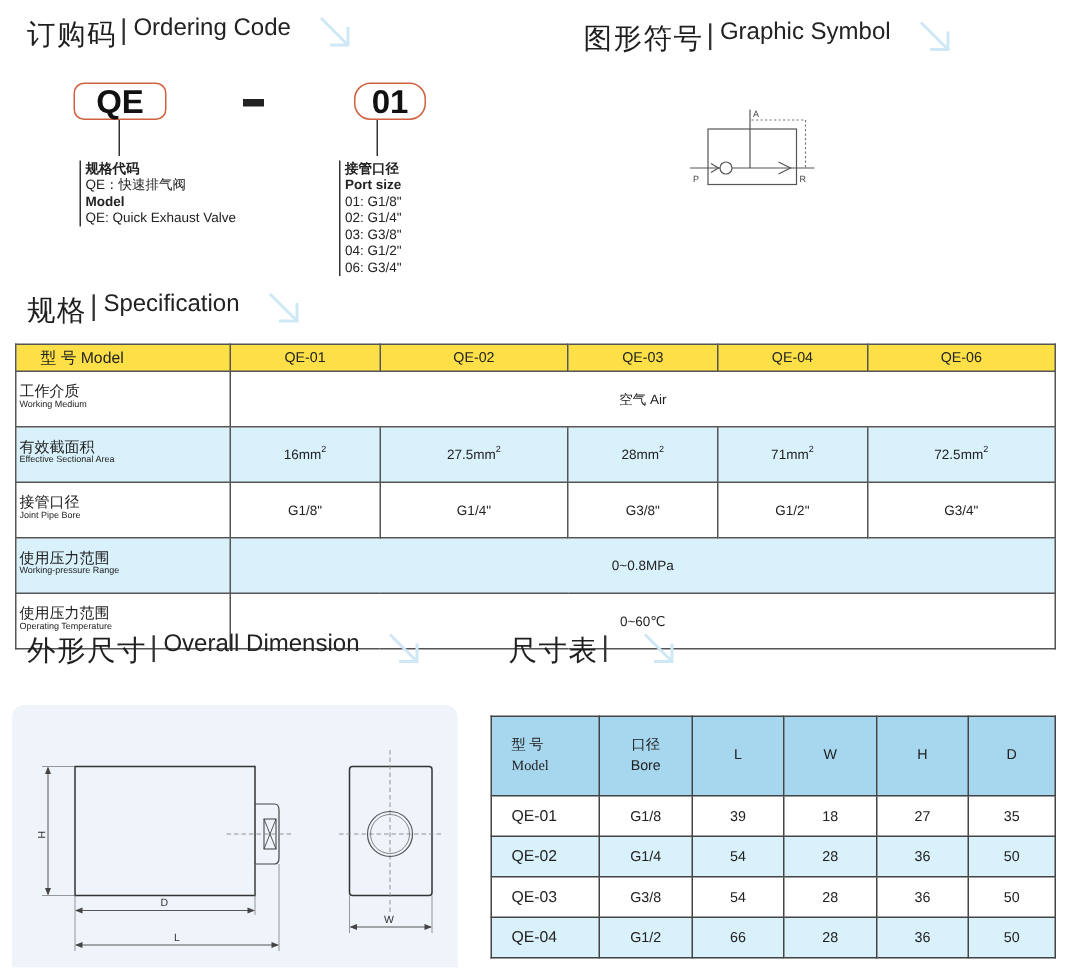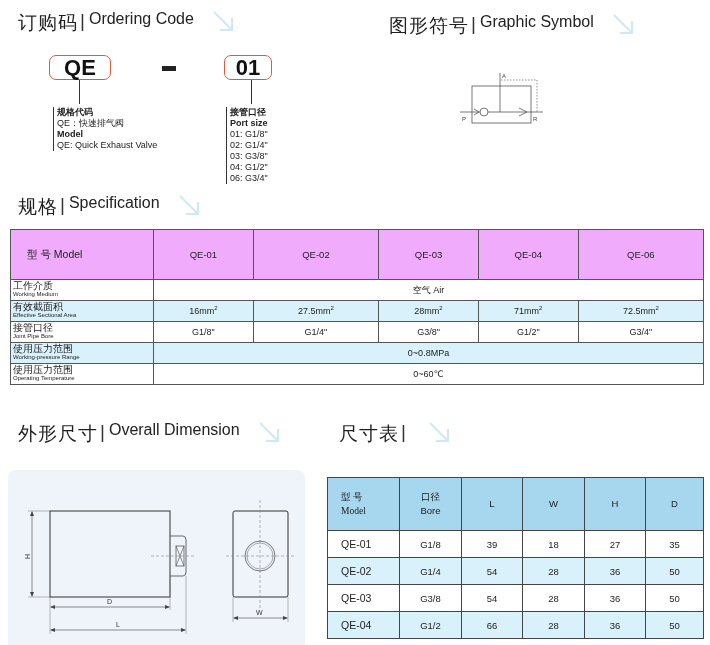--- a/index.html
+++ b/index.html
@@ -18,26 +18,26 @@
               display: flex; align-items: center; justify-content: center; background: #fff; color: #111; }
   .dash { position: absolute; width: 14px; height: 5px; background: #222; }
   .vline { position: absolute; width: 1px; background: #333; }
   .code-desc { position: absolute; font-size: 9px; line-height: 11px; color: #222; border-left: 1.5px solid #333; padding-left: 3px; }
   .code-desc .b { font-weight: bold; }
 
   
   table { border-collapse: collapse; }
   .spec { position: absolute; left: 10px; top: 229px; width: 694px; border: 1px solid #333; font-size: 9px; }
   .spec td { border: 1px solid #555; text-align: center; vertical-align: middle; padding: 0; }
-  .spec .hdr td { background: #f0abfc; height: 50px; font-size: 9.5px; color: #222; }
+  .spec .hdr td { background: #fde047; height: 18px; font-size: 9.5px; color: #222; }
   .spec .hdr td.first { text-align: left; padding-left: 16px; font-size: 10.5px; }
   .spec td.rowlabel { text-align: left; padding-left: 2px; width: 143px; line-height: 9px; }
   .spec td.rowlabel .zh { font-size: 10px; display: block; font-family: "DejaVu Sans", sans-serif; }
   .spec td.rowlabel .en { font-size: 6px; display: block; }
-  .spec tr.row td { height: 21px; }
+  .spec tr.row td { height: 37px; }
   .spec tr.stripe td { background: #d9f1fb; }
   .spec tr.white td { background: #fff; }
   sup { font-size: 6px; vertical-align: top; position: relative; top: -1px; }
 
   
   .panel { position: absolute; left: 8px; top: 470px; width: 297px; height: 175px; background: #eef4fa; border-radius: 8px 8px 0 0; }
 
   
   .dim { position: absolute; left: 327px; top: 477px; width: 377px; border: 1.5px solid #333; font-size: 9.5px; }
   .dim td { border: 1px solid #444; text-align: center; vertical-align: middle; }
@@ -57,21 +57,21 @@
   <span class="en">Ordering Code</span>
   <span class="arrow">
     <svg viewBox="0 0 24 24">
         <path d="M2 2 L20 20 M20 8 L20 20 L8 20" stroke="#cfe8f5" stroke-width="2" fill="none"></path>
       </svg>
   </span>
 </div>
 
 <div class="code-box" style="left:49px; top:55px; width:62px; height:25px;">QE</div>
 <div class="dash" style="left:162px; top:66px;"></div>
-<div class="code-box" style="left:224px; top:55px; width:48px; height:25px;">01</div>
+<div class="code-box" style="left:236px; top:55px; width:48px; height:25px;border-radius:11px;">01</div>
 
 <div class="vline" style="left:79px; top:80px; height:24px;"></div>
 <div class="vline" style="left:251px; top:80px; height:24px;"></div>
 
 <div class="code-desc" style="left:53px; top:107px;">
   <div class="b">规格代码</div>
   <div>QE：快速排气阀</div>
   <div class="b">Model</div>
   <div>QE: Quick Exhaust Valve</div>
 </div>

